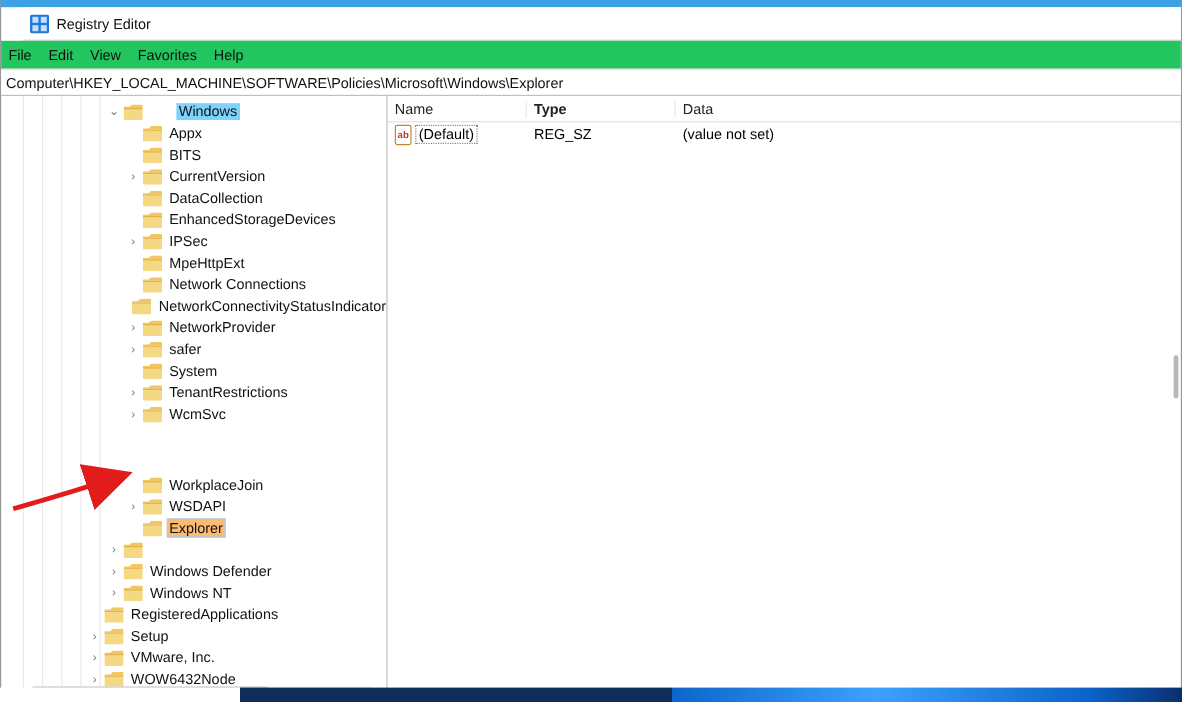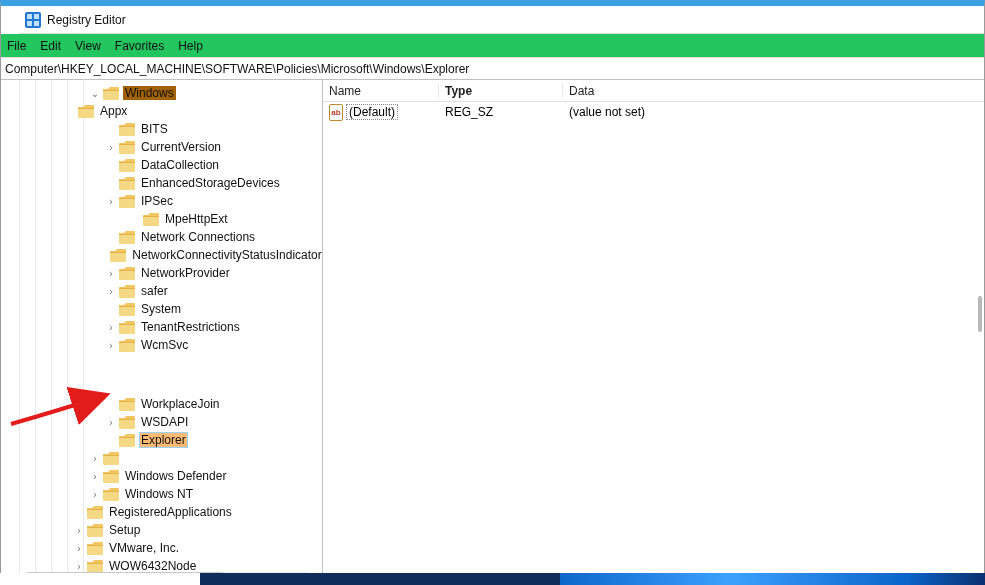--- a/index.html
+++ b/index.html
@@ -25,21 +25,21 @@
   .val-icon { display: inline-flex; width: 14px; height: 17px; border: 1px solid #c08a2a; border-radius: 2px; background: #fff; align-items: center; justify-content: center; font-size: 8px; color: #c0392b; font-weight: bold; }
   .val-name { border: 1px dotted #888; padding: 0 2px; }
   
   .tree { position: relative; font-size: 12px; color: #111; }
   .node { position: relative; height: 18px; display: flex; align-items: center; white-space: nowrap; }
   .expander { width: 12px; text-align: center; color: #7a7a7a; font-size: 10px; cursor: default; user-select: none; }
   .expander.blank { visibility: hidden; }
   .folder-icon { width: 16px; height: 13px; margin: 0 4px 0 2px; }
   .folder-icon svg { display: block; }
   .label { padding: 0 2px; }
-  .label.highlight { background: #a16207; }
+  .label.highlight { background: #7dd3fc; margin-left: 24px; }
   .label.selected { background: #fdba74; border: 1px solid #99d1ff; padding: 0 1px; }
   .guide { position: absolute; border-left: 1px solid #e9e9e9; top: 0; bottom: 0; }
   .hscroll-track { position: absolute; bottom: 4px; left: 24px; width: 286px; height: 8px; background: #f0f0f0; border-radius: 4px; }
   .hscroll-thumb { position: absolute; left: 0; top: 0; width: 200px; height: 8px; background: #c8c8c8; border-radius: 4px; }
   .side-scroll-hint { position: absolute; right: 2px; top: 216px; width: 4px; height: 36px; background: #b8b8b8; border-radius: 2px; }
   .red-arrow { position: absolute; pointer-events: none; z-index: 50; }
   .footer-strip { position: absolute; left: 0; right: 0; bottom: 0; height: 12px; display: flex; }
   .footer-strip .seg { height: 100%; }
   .footer-strip .a { width: 200px; background: #fff; }
   .footer-strip .b { width: 360px; background: #0e2d5a; }
@@ -90,21 +90,21 @@
             <span class="expander">⌄</span>
             <span class="folder-icon">
               <svg viewBox="0 0 16 13" width="16" height="13">
                 <path d="M0,2 L5,2 L7,0 L15,0 Q16,0 16,1 L16,3 L0,3 Z" fill="#f2c762"></path>
                 <path d="M0,3 L16,3 L16,12 Q16,13 15,13 L1,13 Q0,13 0,12 Z" fill="#f5d884"></path>
                 <path d="M0,3 L16,3 L16,4 L0,4 Z" fill="#e3b24a"></path>
               </svg>
             </span>
             <span class="label highlight">Windows</span>
           </div>
-          <div class="node" style="padding-left: 63px;">
+          <div class="node" style="padding-left: 104px;">
             <span class="expander blank">›</span>
             <span class="folder-icon">
               <svg viewBox="0 0 16 13" width="16" height="13">
                 <path d="M0,2 L5,2 L7,0 L15,0 Q16,0 16,1 L16,3 L0,3 Z" fill="#f2c762"></path>
                 <path d="M0,3 L16,3 L16,12 Q16,13 15,13 L1,13 Q0,13 0,12 Z" fill="#f5d884"></path>
                 <path d="M0,3 L16,3 L16,4 L0,4 Z" fill="#e3b24a"></path>
               </svg>
             </span>
             <span class="label">Appx</span>
           </div>
@@ -156,21 +156,21 @@
             <span class="expander">›</span>
             <span class="folder-icon">
               <svg viewBox="0 0 16 13" width="16" height="13">
                 <path d="M0,2 L5,2 L7,0 L15,0 Q16,0 16,1 L16,3 L0,3 Z" fill="#f2c762"></path>
                 <path d="M0,3 L16,3 L16,12 Q16,13 15,13 L1,13 Q0,13 0,12 Z" fill="#f5d884"></path>
                 <path d="M0,3 L16,3 L16,4 L0,4 Z" fill="#e3b24a"></path>
               </svg>
             </span>
             <span class="label">IPSec</span>
           </div>
-          <div class="node" style="padding-left: 104px; margin-left: 24px;">
+          <div class="node" style="padding-left: 104px;">
             <span class="expander blank">›</span>
             <span class="folder-icon">
               <svg viewBox="0 0 16 13" width="16" height="13">
                 <path d="M0,2 L5,2 L7,0 L15,0 Q16,0 16,1 L16,3 L0,3 Z" fill="#f2c762"></path>
                 <path d="M0,3 L16,3 L16,12 Q16,13 15,13 L1,13 Q0,13 0,12 Z" fill="#f5d884"></path>
                 <path d="M0,3 L16,3 L16,4 L0,4 Z" fill="#e3b24a"></path>
               </svg>
             </span>
             <span class="label">MpeHttpExt</span>
           </div>

